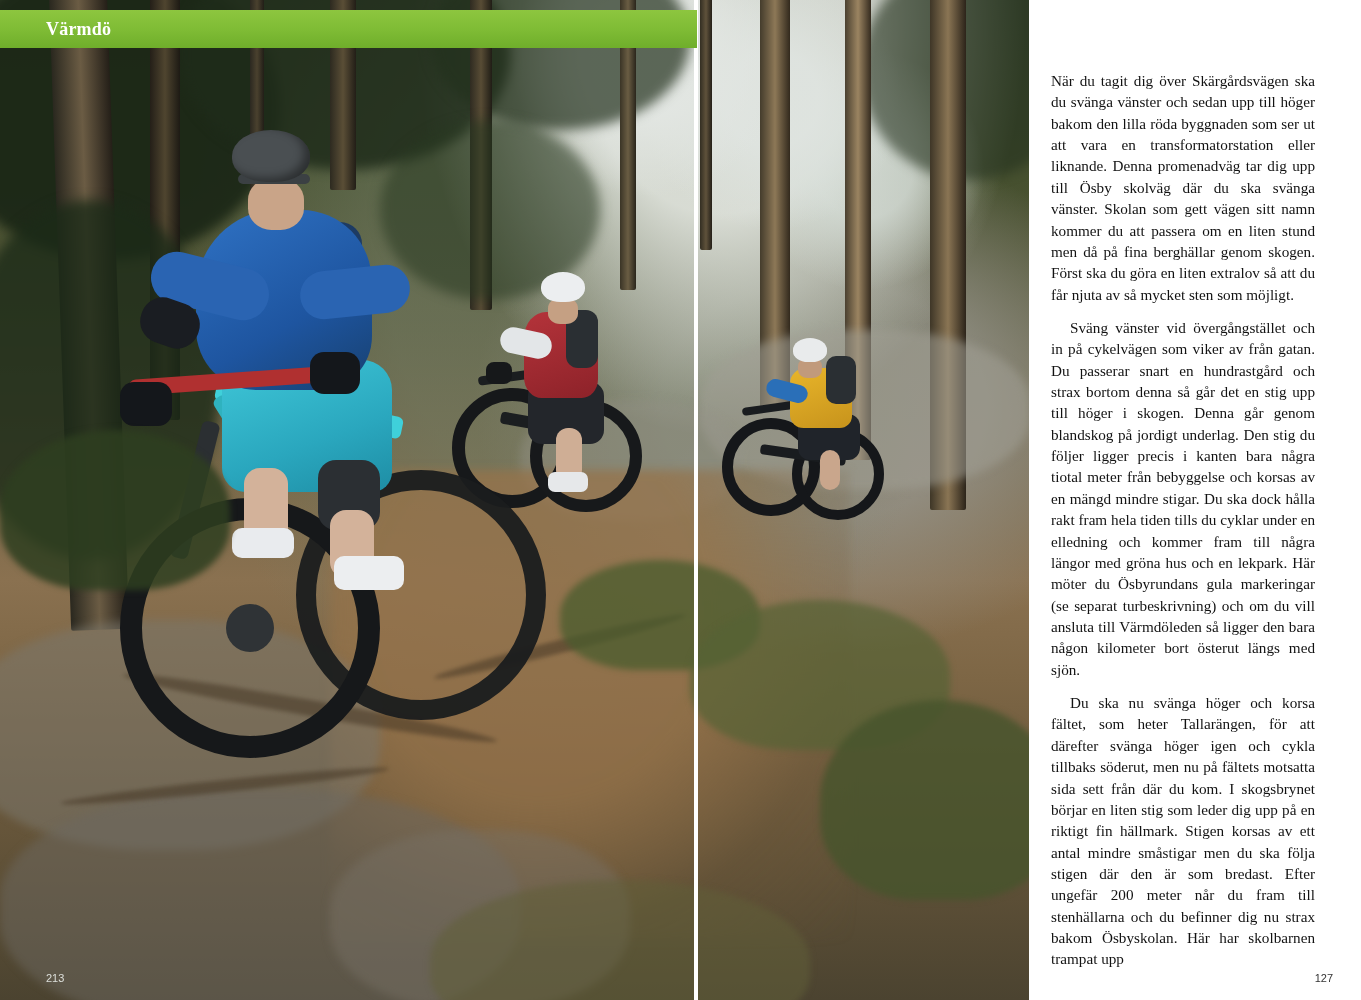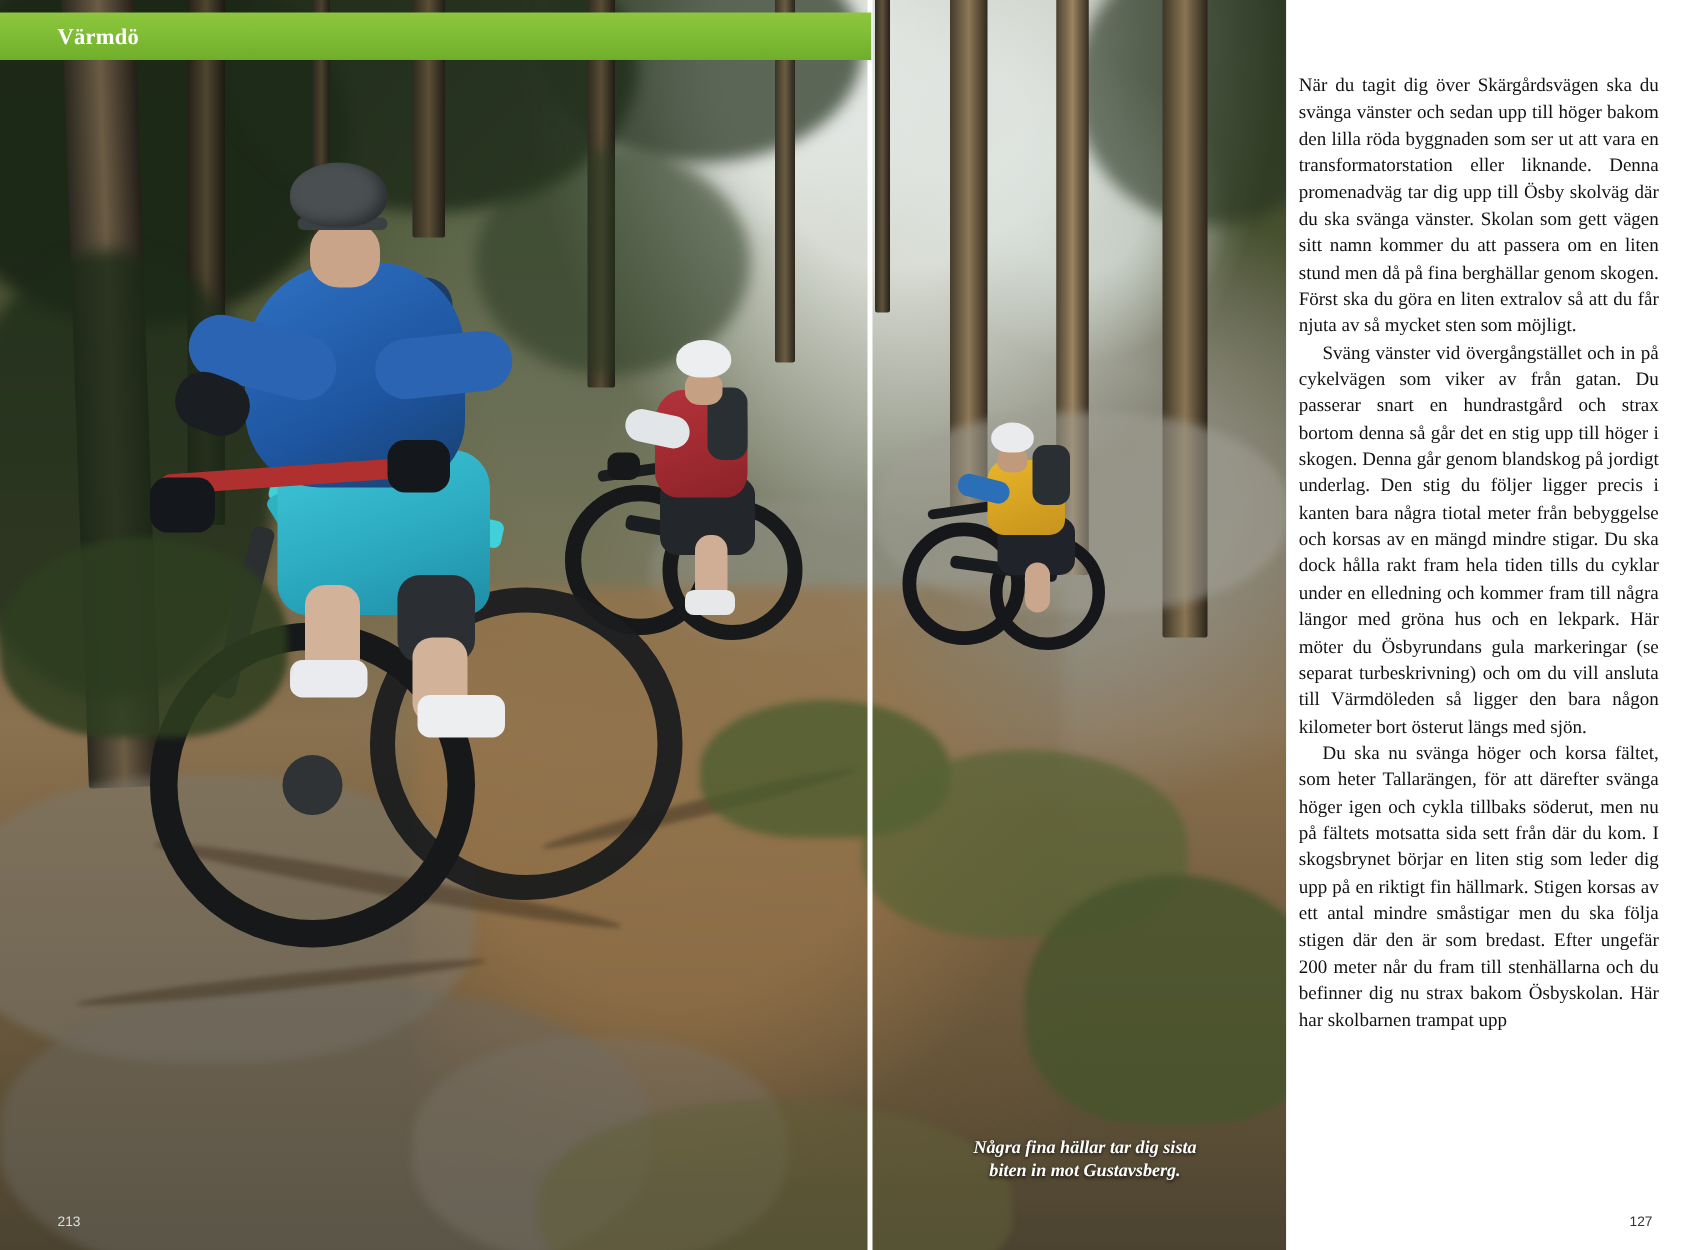--- a/index.html
+++ b/index.html
@@ -261,25 +261,25 @@
     left: 10px;
     top: 58px;
     width: 288px;
     font-family: "Liberation Serif", serif;
     font-size: 15.2px;
     line-height: 1.405;
     color: #121212;
     text-align: justify;
     hyphens: auto;
   }
-  .textcol p { margin: 0; }
+  .textcol p { margin: 12px; }
   .textcol p + p { text-indent: 1.25em; }
   .folio-right {
     position: absolute;
-    right: 39px;
+    right: 28px;
     bottom: 16px;
     color: #333;
     font-family: "Liberation Sans", sans-serif;
     font-size: 11px;
   }
 </style>
 </head>
 <body>
 
 <div class="spread">
@@ -377,24 +377,20 @@
       <div class="veg v3"></div>
       <div class="veg v5"></div>
     </div>
 
     <div class="strip-divider"></div>
 
     <div class="header-band">
       <span class="chapter">Värmdö</span>
     </div>
 
-    <div class="photo-caption">
-      <span>Några fina hällar tar dig sista</span><br>
-      <span>biten in mot Gustavsberg.</span>
-    </div>
 
     <div class="folio-left">213</div>
   </div>
 
   <div class="page-right">
     <div class="textcol">
       <p>När du tagit dig över Skärgårdsvägen ska du svänga vänster och sedan upp till höger bakom den lilla röda byggnaden som ser ut att vara en transformatorstation eller liknande. Denna promenadväg tar dig upp till Ösby skolväg där du ska svänga vänster. Skolan som gett vägen sitt namn kommer du att passera om en liten stund men då på fina berghällar genom skogen. Först ska du göra en liten extralov så att du får njuta av så mycket sten som möjligt.</p>
       <p>Sväng vänster vid övergångstället och in på cykelvägen som viker av från gatan. Du passerar snart en hundrastgård och strax bortom denna så går det en stig upp till höger i skogen. Denna går genom blandskog på jordigt underlag. Den stig du följer ligger precis i kanten bara några tiotal meter från bebyggelse och korsas av en mängd mindre stigar. Du ska dock hålla rakt fram hela tiden tills du cyklar under en elledning och kommer fram till några längor med gröna hus och en lekpark. Här möter du Ösbyrundans gula markeringar (se separat turbeskrivning) och om du vill ansluta till Värmdöleden så ligger den bara någon kilometer bort österut längs med sjön.</p>
       <p>Du ska nu svänga höger och korsa fältet, som heter Tallarängen, för att därefter svänga höger igen och cykla tillbaks söderut, men nu på fältets motsatta sida sett från där du kom. I skogsbrynet börjar en liten stig som leder dig upp på en riktigt fin hällmark. Stigen korsas av ett antal mindre småstigar men du ska följa stigen där den är som bredast. Efter ungefär 200 meter når du fram till stenhällarna och du befinner dig nu strax bakom Ösbyskolan. Här har skolbarnen trampat upp</p>
     </div>

